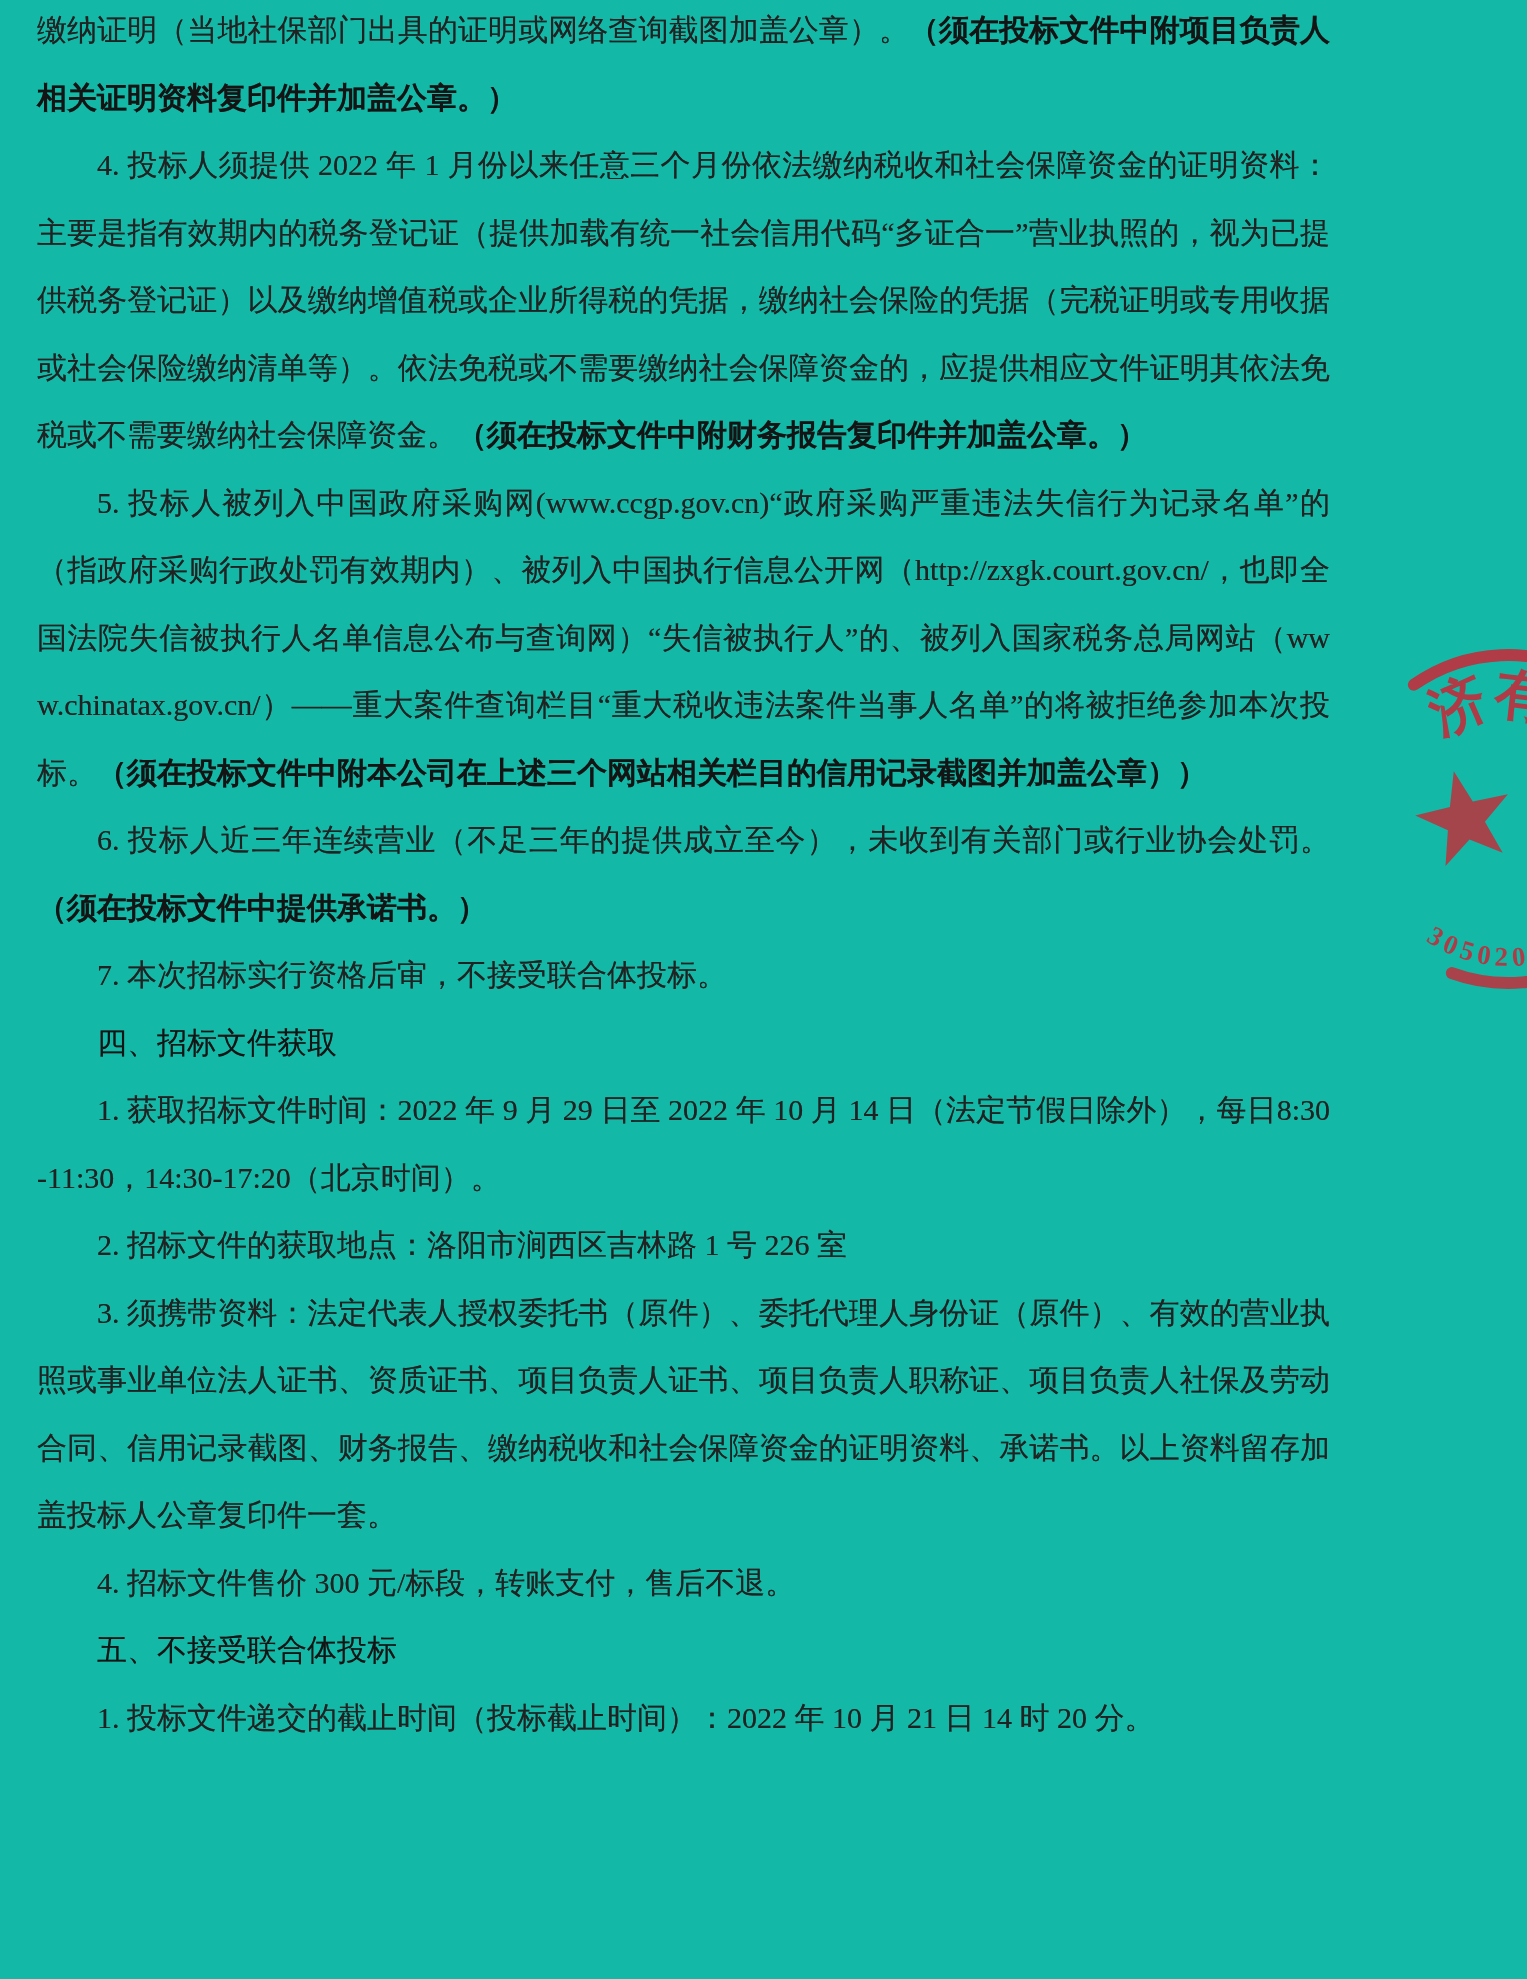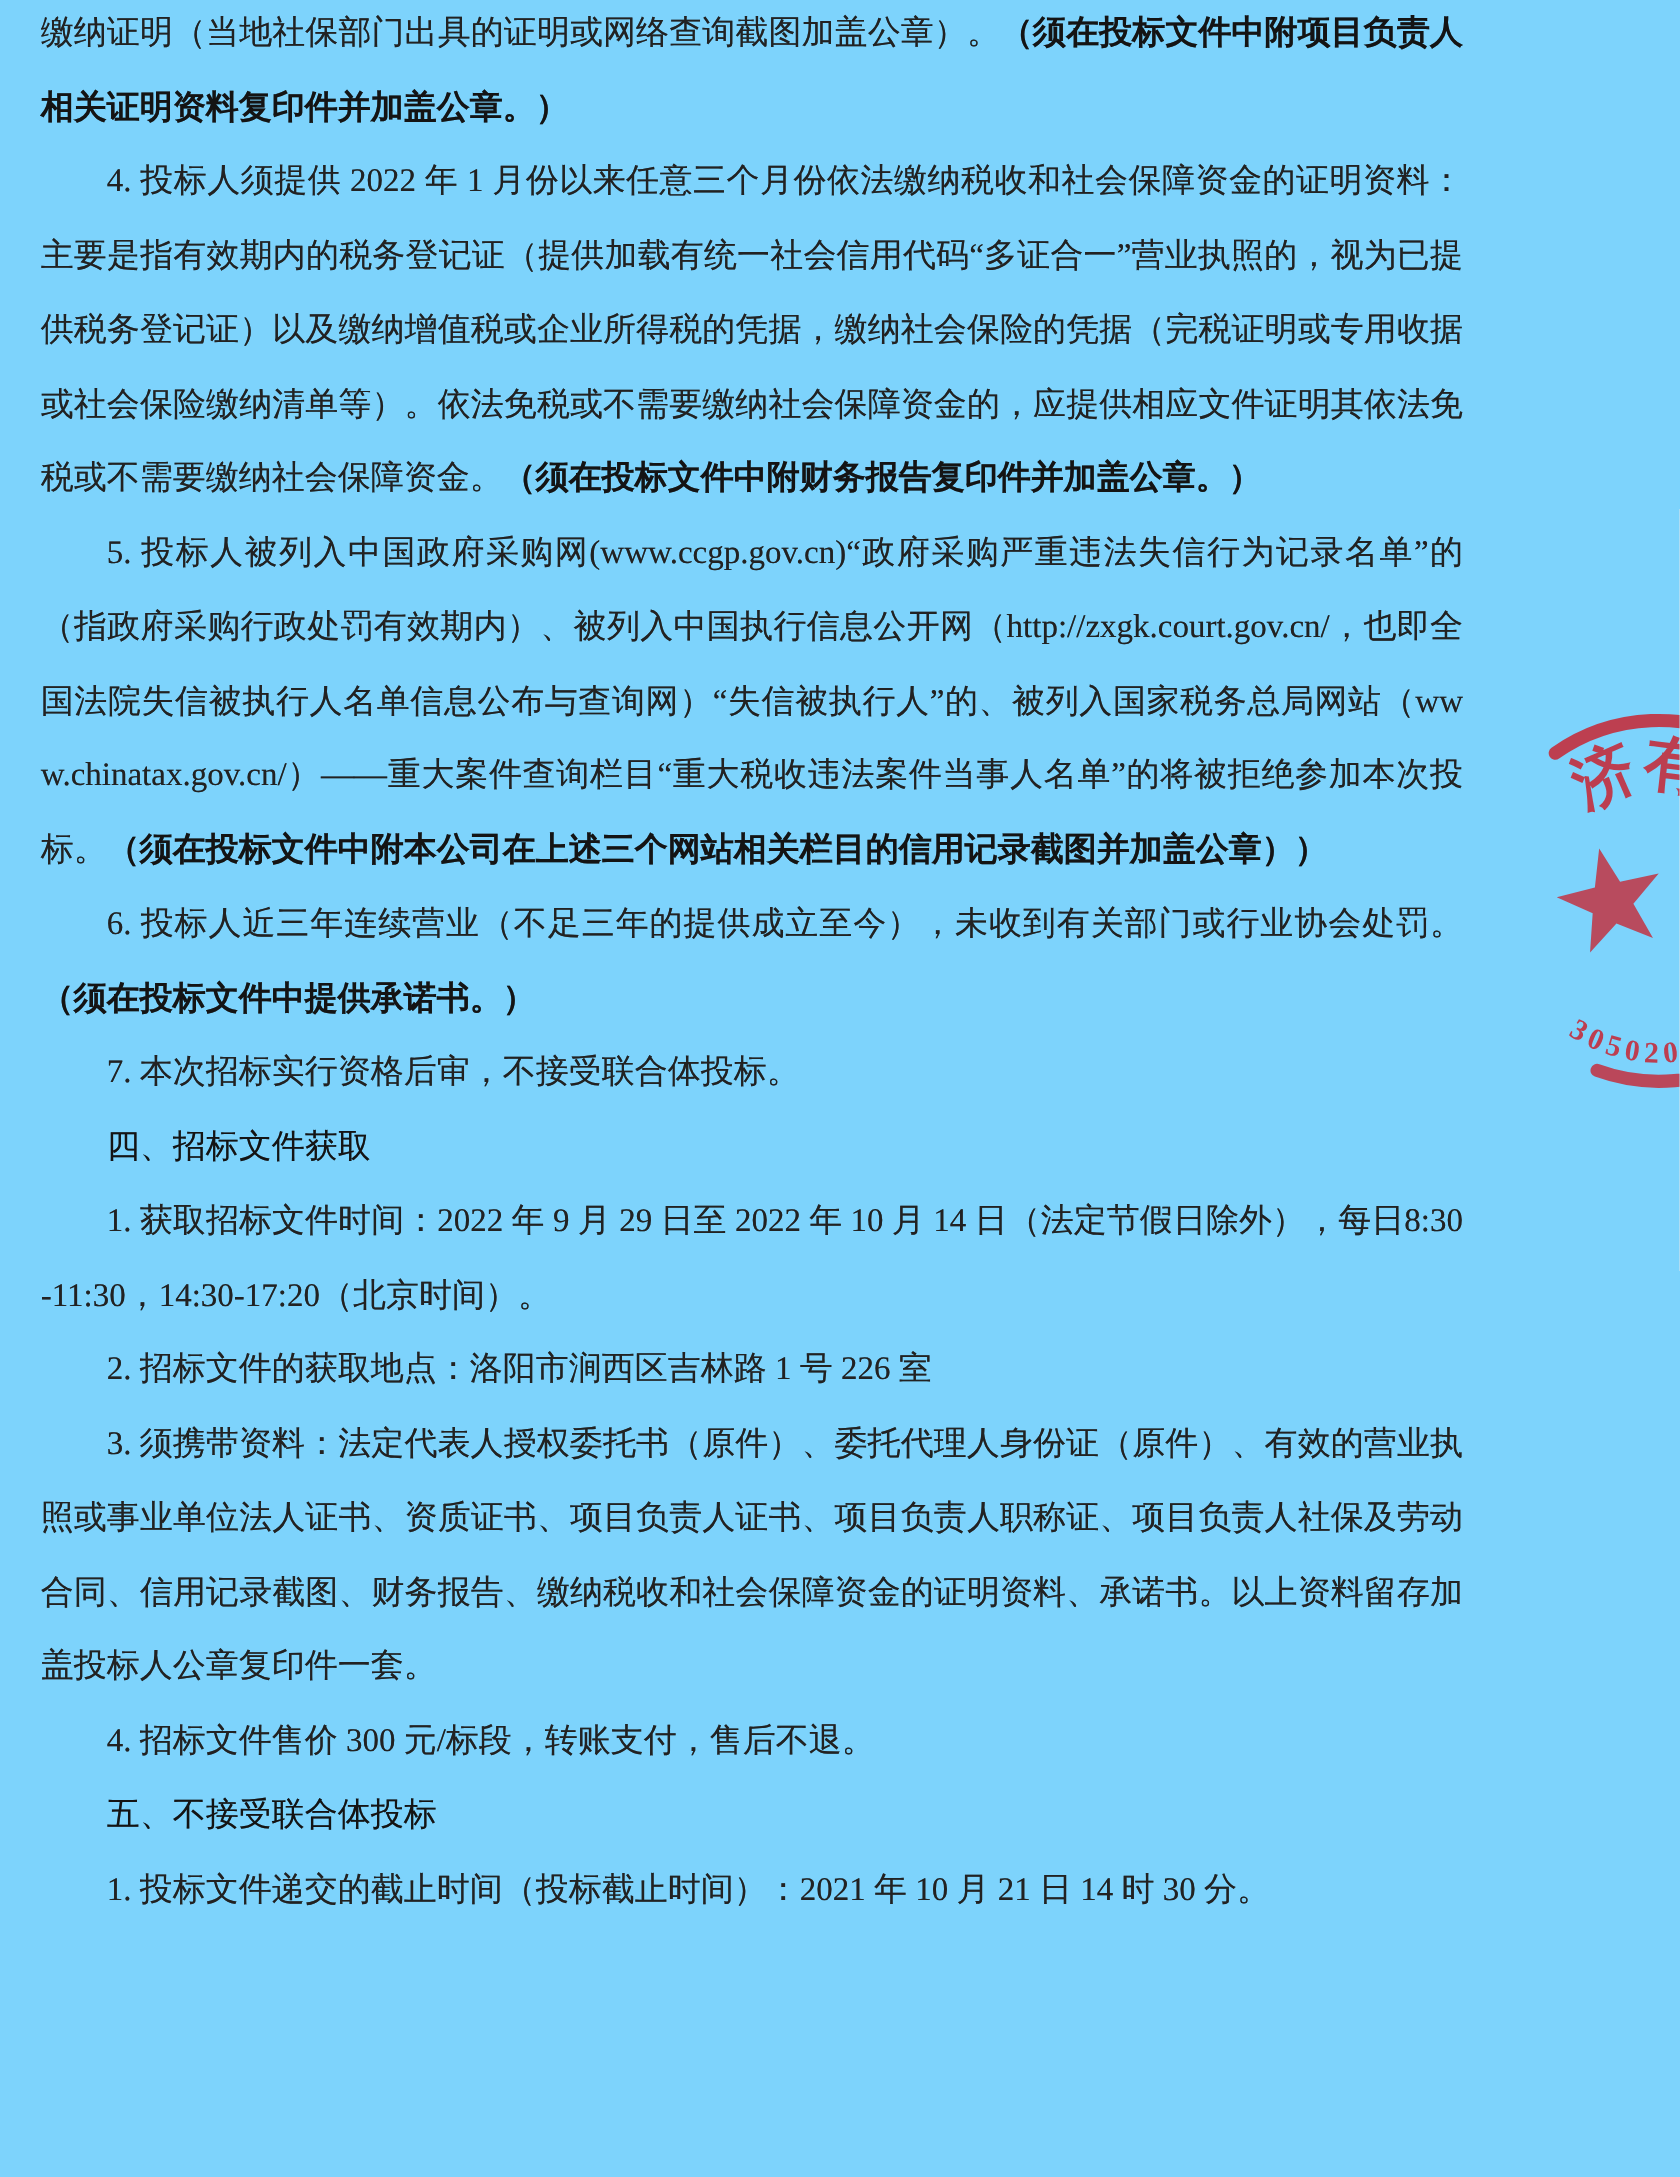--- a/index.html
+++ b/index.html
@@ -1,19 +1,19 @@
 <!DOCTYPE html>
 <html><head>
 <meta charset="utf-8">
 <style>
   html,body{margin:0;padding:0;background:#e8e8e8;}
   .page{
     position:relative;
     width:1527px;height:1979px;
-    background:#7dd3fc;
+    background:#14b8a6;
     overflow:hidden;
     font-family:"Liberation Serif","DejaVu Serif",serif;
   }
   .content{
     position:absolute;
     left:37px;top:-4px;
     width:1293px;
     font-size:30px;
     line-height:67.5px;
     color:#222;
@@ -48,21 +48,21 @@
       <p class="para indent"><span class="run">4. 投标人须提供 2022 年 1 月份以来任意三个月份依法缴纳税收和社会保障资金的证明资料：主要是指有效期内的税务登记证（提供加载有统一社会信用代码“多证合一”营业执照的，视为已提供税务登记证）以及缴纳增值税或企业所得税的凭据，缴纳社会保险的凭据（完税证明或专用收据或社会保险缴纳清单等）。依法免税或不需要缴纳社会保障资金的，应提供相应文件证明其依法免税或不需要缴纳社会保障资金。</span><span class="run bold">（须在投标文件中附财务报告复印件并加盖公章。）</span></p>
       <p class="para indent"><span class="run">5. 投标人被列入中国政府采购网(www.ccgp.gov.cn)“政府采购严重违法失信行为记录名单”的（指政府采购行政处罚有效期内）、被列入中国执行信息公开网（http://zxgk.court.gov.cn/，也即全国法院失信被执行人名单信息公布与查询网）“失信被执行人”的、被列入国家税务总局网站（www.chinatax.gov.cn/）——重大案件查询栏目“重大税收违法案件当事人名单”的将被拒绝参加本次投标。</span><span class="run bold">（须在投标文件中附本公司在上述三个网站相关栏目的信用记录截图并加盖公章））</span></p>
       <p class="para indent"><span class="run">6. 投标人近三年连续营业（不足三年的提供成立至今），未收到有关部门或行业协会处罚。</span><span class="run bold">（须在投标文件中提供承诺书。）</span></p>
       <p class="para indent"><span class="run">7. 本次招标实行资格后审，不接受联合体投标。</span></p>
       <p class="para indent heading"><span class="run bold">四、招标文件获取</span></p>
       <p class="para indent"><span class="run">1. 获取招标文件时间：2022 年 9 月 29 日至 2022 年 10 月 14 日（法定节假日除外），每日8:30-11:30，14:30-17:20（北京时间）。</span></p>
       <p class="para indent"><span class="run">2. 招标文件的获取地点：洛阳市涧西区吉林路 1 号 226 室</span></p>
       <p class="para indent"><span class="run">3. 须携带资料：法定代表人授权委托书（原件）、委托代理人身份证（原件）、有效的营业执照或事业单位法人证书、资质证书、项目负责人证书、项目负责人职称证、项目负责人社保及劳动合同、信用记录截图、财务报告、缴纳税收和社会保障资金的证明资料、承诺书。以上资料留存加盖投标人公章复印件一套。</span></p>
       <p class="para indent"><span class="run">4. 招标文件售价 300 元/标段，转账支付，售后不退。</span></p>
       <p class="para indent heading"><span class="run bold">五、不接受联合体投标</span></p>
-      <p class="para indent"><span class="run">1. 投标文件递交的截止时间（投标截止时间）：2021 年 10 月 21 日 14 时 30 分。</span></p>
+      <p class="para indent"><span class="run">1. 投标文件递交的截止时间（投标截止时间）：2022 年 10 月 21 日 14 时 20 分。</span></p>
     </div>
 
   <svg class="seal" viewBox="0 0 400 360" aria-hidden="true">
 
     <path d="M83.9,44.7 A164,164 0 0 1 260,37" fill="none" stroke="#c62a38" stroke-width="12" stroke-linecap="round" opacity="0.95"></path>
 
     <path d="M121.9,333.1 A164,164 0 0 0 260,321" fill="none" stroke="#c62a38" stroke-width="12" stroke-linecap="round" opacity="0.9"></path>
 
     <path id="sealArcTop" d="M110.5,98.6 A105,105 0 0 1 238.2,93" fill="none"></path>
     <text font-size="56" fill="#c62a38" opacity="0.95">

